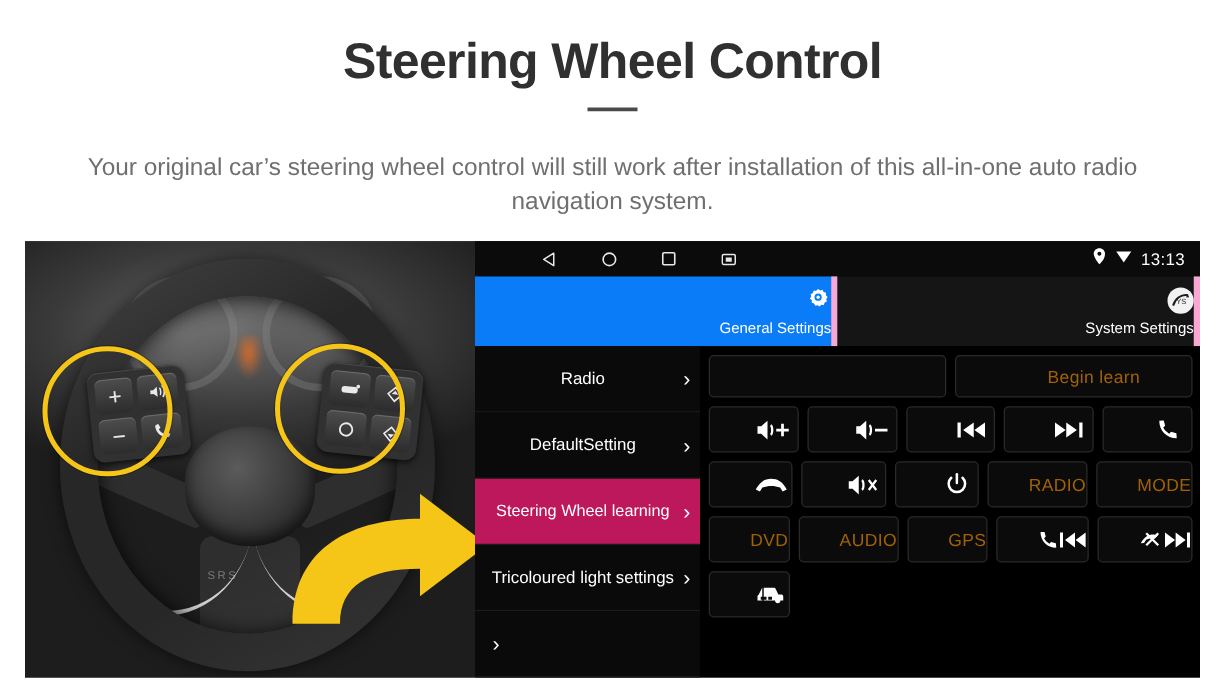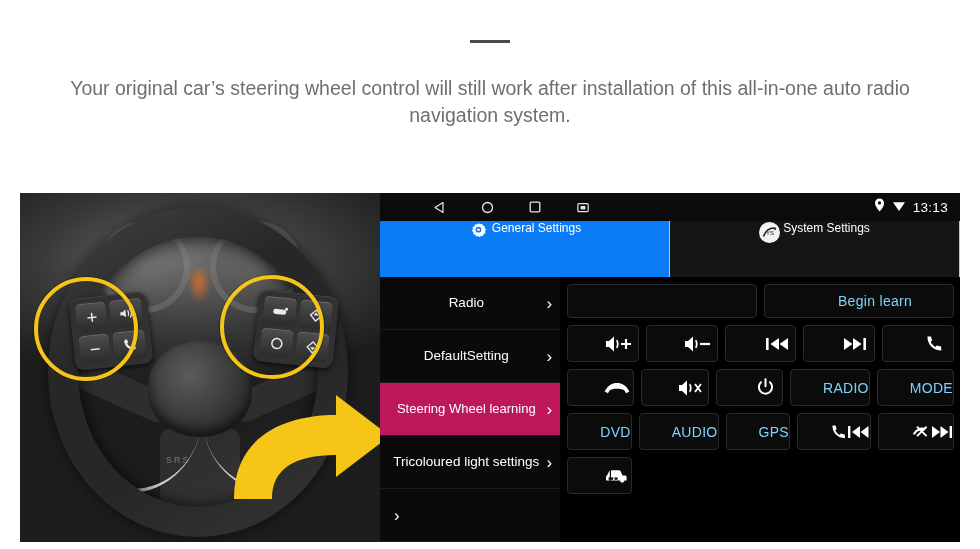--- a/index.html
+++ b/index.html
@@ -134,23 +134,23 @@
   .navkey { width: 18px; height: 18px; display:flex; align-items:center; justify-content:center; }
   .status-right {
     position: absolute; right: 12px; top: 0; height: 28px;
     display: flex; align-items: center; gap: 7px;
   }
   .clock { color: #fff; font-size: 13.5px; letter-spacing: .3px; }
 
   
   .tabs { display: flex; height: 56px; }
   .tab {
-    flex: 1; display: flex; flex-direction: row;
-    align-items: flex-start; justify-content: center; gap: 3px;
-    background: #151515; color: #fff; border-right: 1px solid #f9a8d4;
+    flex: 1; display: flex; flex-direction: column;
+    align-items: flex-end; justify-content: center; gap: 3px;
+    background: #151515; color: #fff; border-right: 5px solid #f9a8d4;
   }
   .tab.active { background: #0b7cf7; }
   .tab-label { font-size: 12px; color:#fff; }
   .tab-icon { height: 22px; display:flex; align-items:center; justify-content:center; }
   .logo-badge {
     width: 21px; height: 21px; border-radius: 50%; background: #f2f2f2;
     display:flex; align-items:center; justify-content:center;
   }
 
   
@@ -166,36 +166,37 @@
   .menu-item.active { background: #be185d; }
   .menu-label { flex:1; text-align: center; font-size: 13.5px; line-height: 1.15; }
   .menu-item.active .menu-label { font-size: 13px; }
   .chev { color: #fff; font-size: 17px; line-height: 1; padding-left: 4px; }
 
   
   .panel { flex: 1; padding: 7px 6px 4px 7px; background: #000; }
   .row { display: flex; gap: 7px; margin-bottom: 7px; }
   .btn {
     background: #0b0b0b; border: 1px solid #2a2a2a; border-radius: 4px;
-    color: #7dd3fc; display: flex; align-items: center; justify-content: center;
+    color: #a16207; display: flex; align-items: center; justify-content: center;
     font-size: 14px; height: 37px; padding-left: 32px;
   }
   .row.wide .btn { flex: 1; height: 34px; }
   .row.grid .btn { flex: 1; }
   .row.single .btn { width: 65px; }
   .btn svg { display:block; }
   .btn-ico { display:flex; align-items:center; justify-content:center; gap:3px; }
   .btn-text { font-size: 14px; letter-spacing: .3px; }
 </style>
 </head>
 <body>
 
 <div class="page">
 
   <div class="header">
+    <div class="page-title">Steering Wheel Control</div>
     <div class="title-rule"></div>
     <div class="subtitle">Your original car’s steering wheel control will still work after installation of this all-in-one auto radio navigation system.</div>
   </div>
 
   <div class="strip">
 
     <div class="photo">
       <div class="gauge g1"></div>
       <div class="gauge g2"></div>
       <div class="warn-light"></div>

